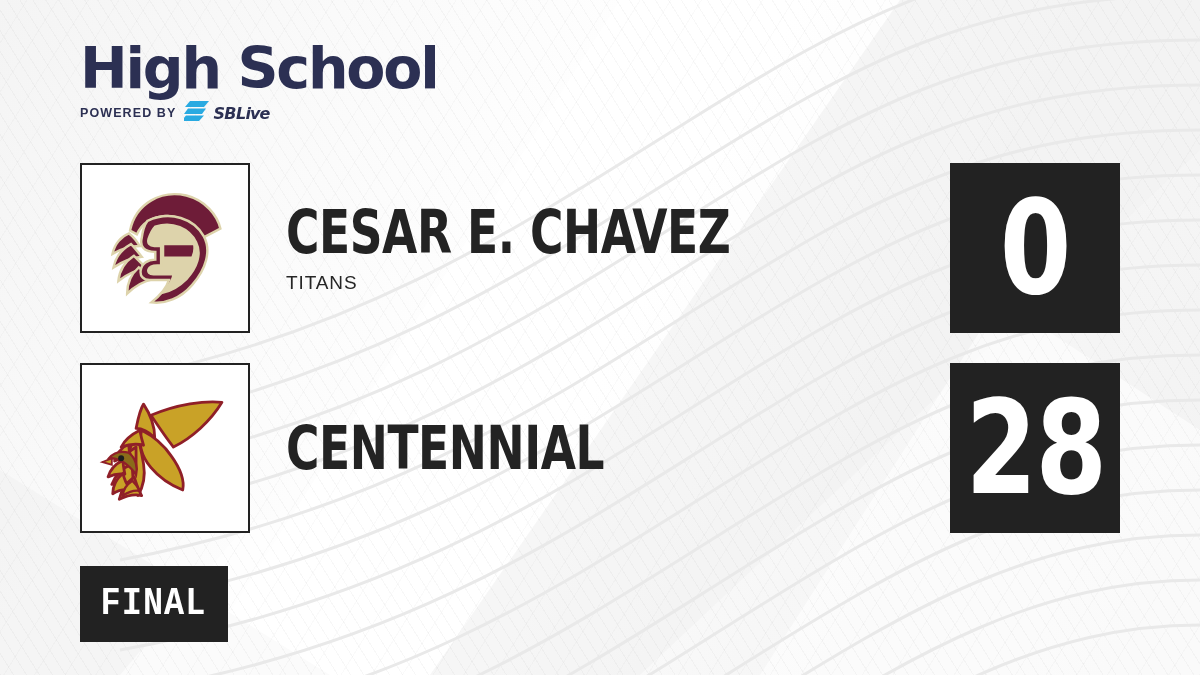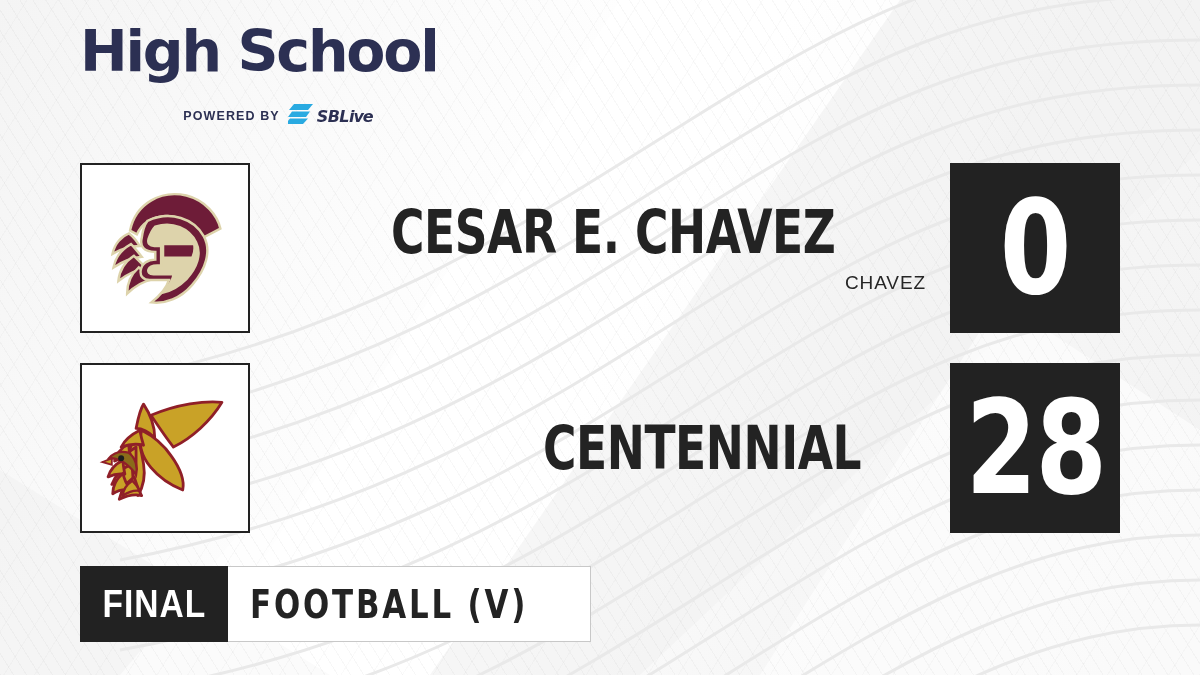--- a/index.html
+++ b/index.html
@@ -43,21 +43,21 @@
       rgba(0,0,0,0) 1px,
       rgba(0,0,0,0) 26px);
   }
   .bg-waves { opacity: 1; }
   .bg-facets { opacity: 1; }
 
   
   #brand {
     position: absolute;
     left: 80px;
-    top: 19px;
+    top: 36px;
     width: 430px;
     height: 100px;
   }
   .brand-row {
     display: flex;
     align-items: center;
     height: 64px;
   }
   .brand-word {
     font-family: "DejaVu Sans", sans-serif;
@@ -68,22 +68,22 @@
     line-height: 58px;
     white-space: nowrap;
   }
   .pin-wrap {
     margin-left: 10px;
     margin-top: -2px;
   }
   .brand-sub {
     display: flex;
     align-items: center;
-    justify-content: center;
-    margin-top: 20px;
+    justify-content: flex-start;
+    margin-top: 0;
     width: 396px;
   }
   .powered {
     font-family: "Liberation Sans", sans-serif;
     font-weight: bold;
     font-size: 12.5px;
     letter-spacing: 1.1px;
     color: #2c3053;
     margin-right: 8px;
   }
@@ -124,21 +124,20 @@
   }
   .team-text {
     position: absolute;
     left: 286px;
     top: 0;
     height: 170px;
     display: flex;
     flex-direction: column;
     justify-content: center;
     width: 640px;
-    align-items: flex-end;
   }
   .team-name {
     font-family: "DejaVu Sans Condensed", "Liberation Sans Narrow", "Liberation Sans", sans-serif;
     font-weight: bold;
     font-size: 61px;
     line-height: 58px;
     color: #232323;
     letter-spacing: -0.5px;
     white-space: nowrap;
     transform: scaleX(0.83);
@@ -183,21 +182,21 @@
     display: flex;
     height: 76px;
   }
   .status-final {
     background: #222222;
     color: #ffffff;
     width: 148px;
     display: flex;
     align-items: center;
     justify-content: center;
-    font-family: Liberation Sans, sans-serif;
+    font-family: Liberation Mono, monospace;
     font-weight: bold;
     font-size: 39px;
     letter-spacing: 1.2px;
     box-sizing: border-box;
     transform-origin: center;
   }
   .status-final span { display: block; transform: scaleX(0.86); }
   .status-sport {
     background: #ffffff;
     border: 1px solid #c8c8c8;
@@ -286,21 +285,21 @@
           <path d="M38 78 C29 84 23 93 22 104 C31 97 41 92 51 91 C46 86 42 82 38 78 Z" fill="#6e1c38"></path>
           <path d="M43 90 C35 97 31 106 31 117 C39 109 48 104 58 102 C52 98 47 94 43 90 Z" fill="#6e1c38"></path>
           <path d="M52 42 C76 31 100 40 110 58 C118 73 112 92 98 108 C86 122 70 128 56 126 C66 118 72 110 74 103 L54 103 C48 103 44 99 45 93 C46 86 52 82 60 82 L60 74 C48 74 44 68 46 60 C47 52 49 46 52 42 Z" fill="#6e1c38"></path>
           <path d="M60 48 C78 42 95 50 102 64 C108 76 103 90 92 102 C85 109 76 114 68 116 C74 109 78 103 79 97 L58 97 C54 97 52 95 53 92 C54 89 57 88 62 88 L66 88 L66 68 L59 68 C54 68 52 65 53 61 C55 55 57 51 60 48 Z" fill="#ddd3ab"></path>
           <path d="M68 66 L100 66 C101 71 100 76 98 80 L68 80 Z" fill="#6e1c38"></path>
         </g>
       </svg>
     </div>
     <div class="team-text">
       <div class="team-name">CESAR E. CHAVEZ</div>
-      <div class="team-mascot">CHAVEZ</div>
+      <div class="team-mascot">TITANS</div>
     </div>
     <div class="score-box">
       <div class="score-value">0</div>
     </div>
   </div>
 
   <div class="team-row" id="team-row-1">
     <div class="logo-box">
       <svg width="140" height="140" viewBox="0 0 150 150" xmlns="http://www.w3.org/2000/svg">
         <g stroke="#8f1f28" stroke-width="3" stroke-linejoin="round">
@@ -327,18 +326,15 @@
     </div>
     <div class="score-box">
       <div class="score-value">28</div>
     </div>
   </div>
 
   <div id="status-bar">
     <div class="status-final">
       <span>FINAL</span>
     </div>
-    <div class="status-sport">
-      <span>FOOTBALL (V)</span>
-    </div>
   </div>
 
 </div>
 
 </body></html>

